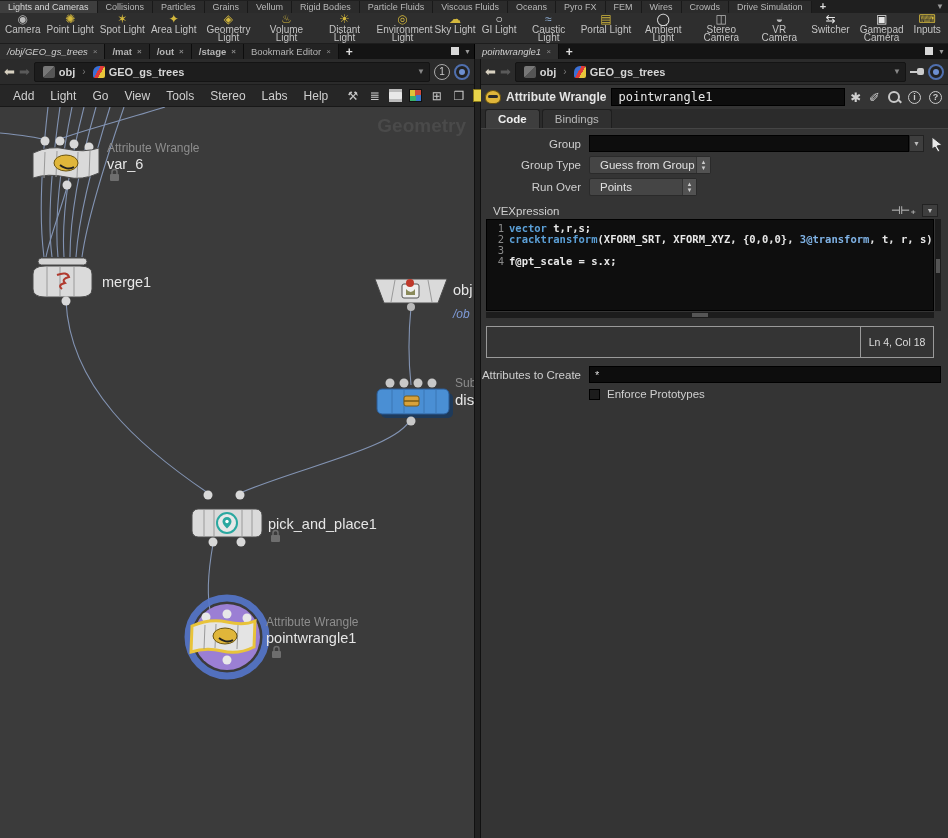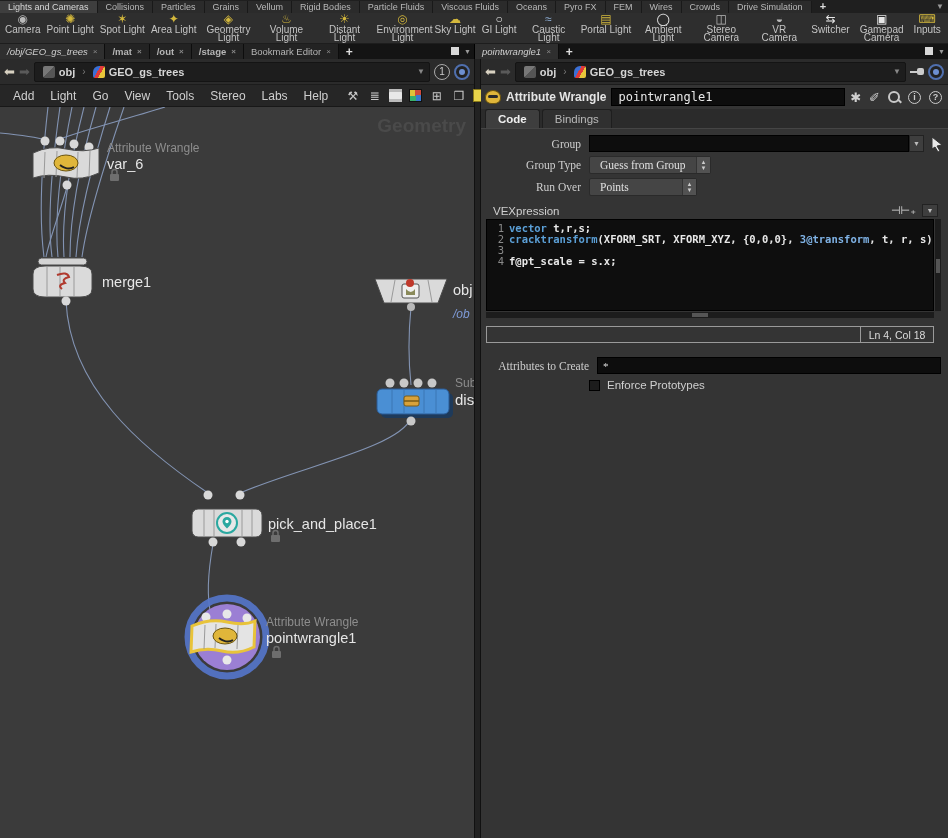--- a/index.html
+++ b/index.html
@@ -85,21 +85,21 @@
   .wrangle-ic::after { content:""; position:absolute; left:2px; top:4px; width:10px; height:3px; background:#2a2a2a; border-radius:2px; }
   .node-type { font-size:12px; font-weight:bold; color:#e4e4e4; white-space:nowrap; }
   .node-name { flex:1; height:18px; background:#0d0d0d; border:1px solid #000; color:#e8e8e8; font-family:"DejaVu Sans Mono", monospace; font-size:12px; padding:0 6px; display:flex; align-items:center; }
   .hdr-icons { display:flex; align-items:center; gap:8px; padding-right:2px; }
   .hdr-ic { font-size:13px; color:#d0d0d0; }
   .circ-ic { width:13px; height:13px; border:1.5px solid #ccc; border-radius:50%; font-size:9px; color:#ccc; display:flex; align-items:center; justify-content:center; font-weight:bold; }
   .param-tabs { display:flex; align-items:flex-end; height:20px; background:#2b2b2b; padding-left:4px; border-bottom:1px solid #454545; }
   .ptab2 { font-size:11.5px; padding:3px 12px; color:#b8b8b8; background:#303030; border:1px solid #1e1e1e; border-bottom:none; border-radius:3px 3px 0 0; margin-right:2px; }
   .ptab2.active { background:#3e3e3e; color:#f0f0f0; font-weight:bold; }
   .params { padding:6px 4px 0 0; }
-  .prow { display:flex; align-items:center; margin-bottom:4px;font-family:Liberation Serif, serif; }
+  .prow { display:flex; align-items:center; margin-bottom:4px; }
   .plabel { width:108px; text-align:right; font-size:11.5px; color:#cfcfcf; padding-right:8px; white-space:nowrap; }
   .pfield { height:17px; background:#0d0d0d; border:1px solid #000; color:#ddd; font-size:11px; display:flex; align-items:center; padding:0 5px; }
   .grow { flex:1; }
   .drop-btn { width:15px; height:17px; background:#3e3e3e; border:1px solid #222; display:flex; align-items:center; justify-content:center; font-size:7px; color:#bbb; }
   .cursor-arrow { width:14px; height:16px; margin-left:6px; position:relative; }
   .cursor-arrow svg { display:block; }
   .combo { height:18px; background:#454545; border:1px solid #2a2a2a; border-radius:2px; display:flex; align-items:center; font-size:11.5px; color:#e0e0e0; padding-left:10px; justify-content:space-between; }
   .combo .updown { width:14px; height:16px; background:#525252; border-left:1px solid #333; display:flex; flex-direction:column; align-items:center; justify-content:center; font-size:6px; color:#ccc; line-height:6px; }
   .vex-head { display:flex; align-items:center; justify-content:space-between; padding:4px 6px 2px 12px; }
   .vex-label { font-size:11.5px; color:#cfcfcf; }
@@ -110,24 +110,24 @@
   .code-editor { background:#0e0e0e; border:1px solid #000; height:92px; font-family:"DejaVu Sans Mono", monospace; font-size:10.5px; font-weight:bold; padding:3px 0; overflow:hidden; }
   .code-line { display:flex; line-height:11px; }
   .gutter { width:22px; text-align:right; color:#8a8a8a; padding-right:5px; flex:none; font-weight:normal; }
   .code-text { color:#e8e8e8; white-space:pre; }
   .kw { color:#5b9fd6; }
   .at { color:#7fb2e5; }
   .vscroll { position:absolute; right:-7px; top:0; width:6px; height:92px; background:#1c1c1c; }
   .vscroll::after { content:""; position:absolute; top:40px; left:1px; width:4px; height:14px; background:#555; }
   .hscroll { height:6px; background:#1c1c1c; margin:1px 10px 0 5px; position:relative; }
   .hscroll::after { content:""; position:absolute; left:46%; top:1px; width:16px; height:4px; background:#555; }
-  .status-row { display:flex; margin:8px 10px 0 5px; border:1px solid #9a9a9a; height:17px; }
+  .status-row { display:flex; margin:8px 10px 0 5px; border:1px solid #9a9a9a; height:32px; }
   .status-left { flex:1; border-right:1px solid #9a9a9a; }
   .status-right { width:72px; font-size:10.5px; color:#ddd; display:flex; align-items:center; justify-content:center; white-space:nowrap; }
-  .attr-row { margin-top:14px;padding-left:8px; }
+  .attr-row { margin-top:8px; }
   .chk-row { display:flex; align-items:center; margin-top:5px; }
   .checkbox { width:11px; height:11px; background:#1c1c1c; border:1px solid #000; margin-right:7px; }
   .chk-label { font-size:11.5px; color:#cfcfcf; }
 
   
   text { font-family:"Liberation Sans", sans-serif; }
   .lab-type { fill:#8d8d8d; font-size:12px; }
   .lab-name { fill:#e6e6e6; font-size:14.5px; }
   .lab-ref { fill:#7f9bd8; font-size:12px; font-style:italic; }
 </style>

